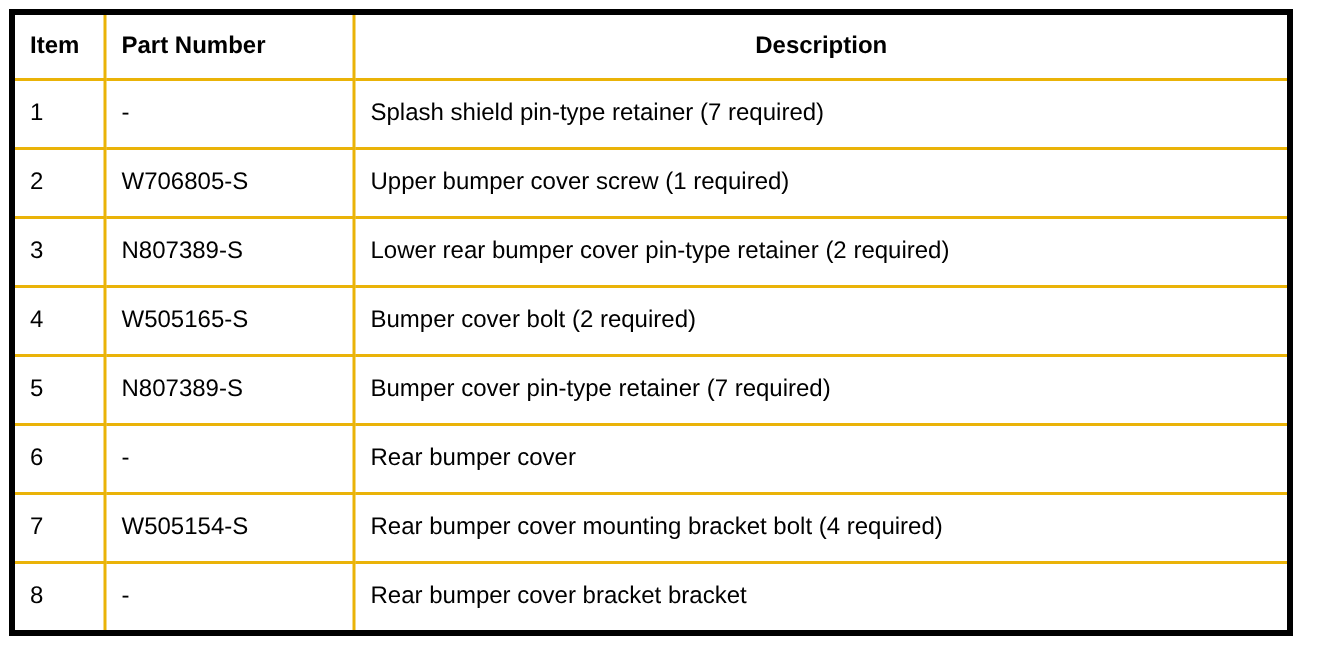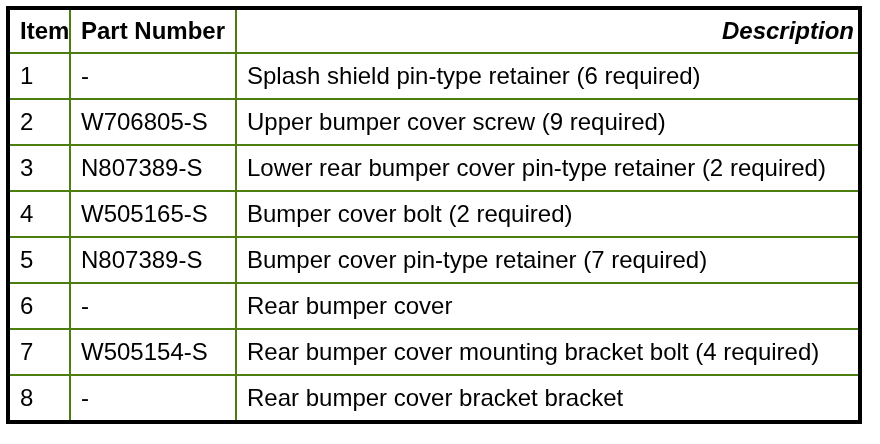--- a/index.html
+++ b/index.html
@@ -21,36 +21,35 @@
     border-collapse: collapse;
     width: 100%;
     background: #ffffff;
     table-layout: fixed;
   }
   table.parts {
     border: 4px solid #000000;
   }
   table.parts th,
   table.parts td {
-    border: 2px solid #4d7c0f;
-    font-size: 24px;
+    border: 2px solid #eab308;
+    font-size: 16px;
     line-height: 1.1;
     overflow: hidden;
     white-space: nowrap;
   }
   table.parts th {
     font-weight: bold;
     height: 42px;
     text-align: left;
     padding: 0 4px 0 10px;
   }
   table.parts th.desc-header {
-    text-align: right;
+    text-align: center;
     padding: 0 4px;
-    font-style: italic;
   }
   table.parts td {
     font-weight: normal;
     height: 44px;
     text-align: left;
     padding: 0 4px 0 10px;
   }
   col.col-item { width: 62px; }
   col.col-part { width: 166px; }
   col.col-desc { width: auto; }
@@ -69,26 +68,26 @@
       <tr>
         <th>Item</th>
         <th>Part Number</th>
         <th class="desc-header">Description</th>
       </tr>
     </thead>
     <tbody>
         <tr>
           <td>1</td>
           <td>-</td>
-          <td>Splash shield pin-type retainer (6 required)</td>
+          <td>Splash shield pin-type retainer (7 required)</td>
         </tr>
         <tr>
           <td>2</td>
           <td>W706805-S</td>
-          <td>Upper bumper cover screw (9 required)</td>
+          <td>Upper bumper cover screw (1 required)</td>
         </tr>
         <tr>
           <td>3</td>
           <td>N807389-S</td>
           <td>Lower rear bumper cover pin-type retainer (2 required)</td>
         </tr>
         <tr>
           <td>4</td>
           <td>W505165-S</td>
           <td>Bumper cover bolt (2 required)</td>

